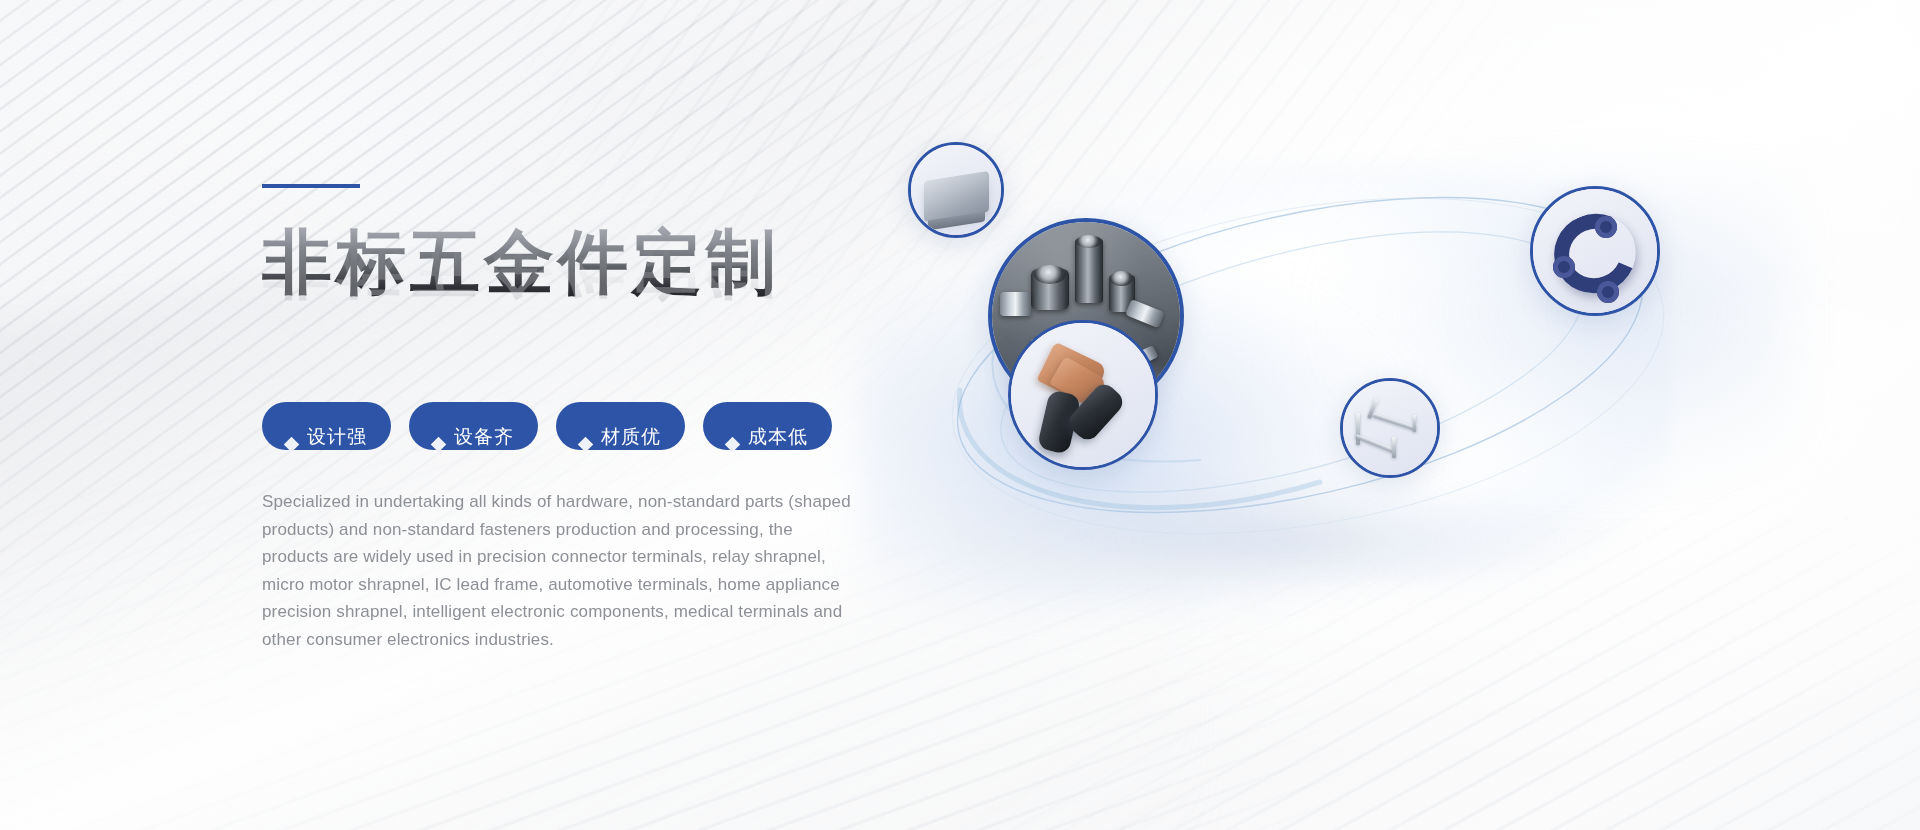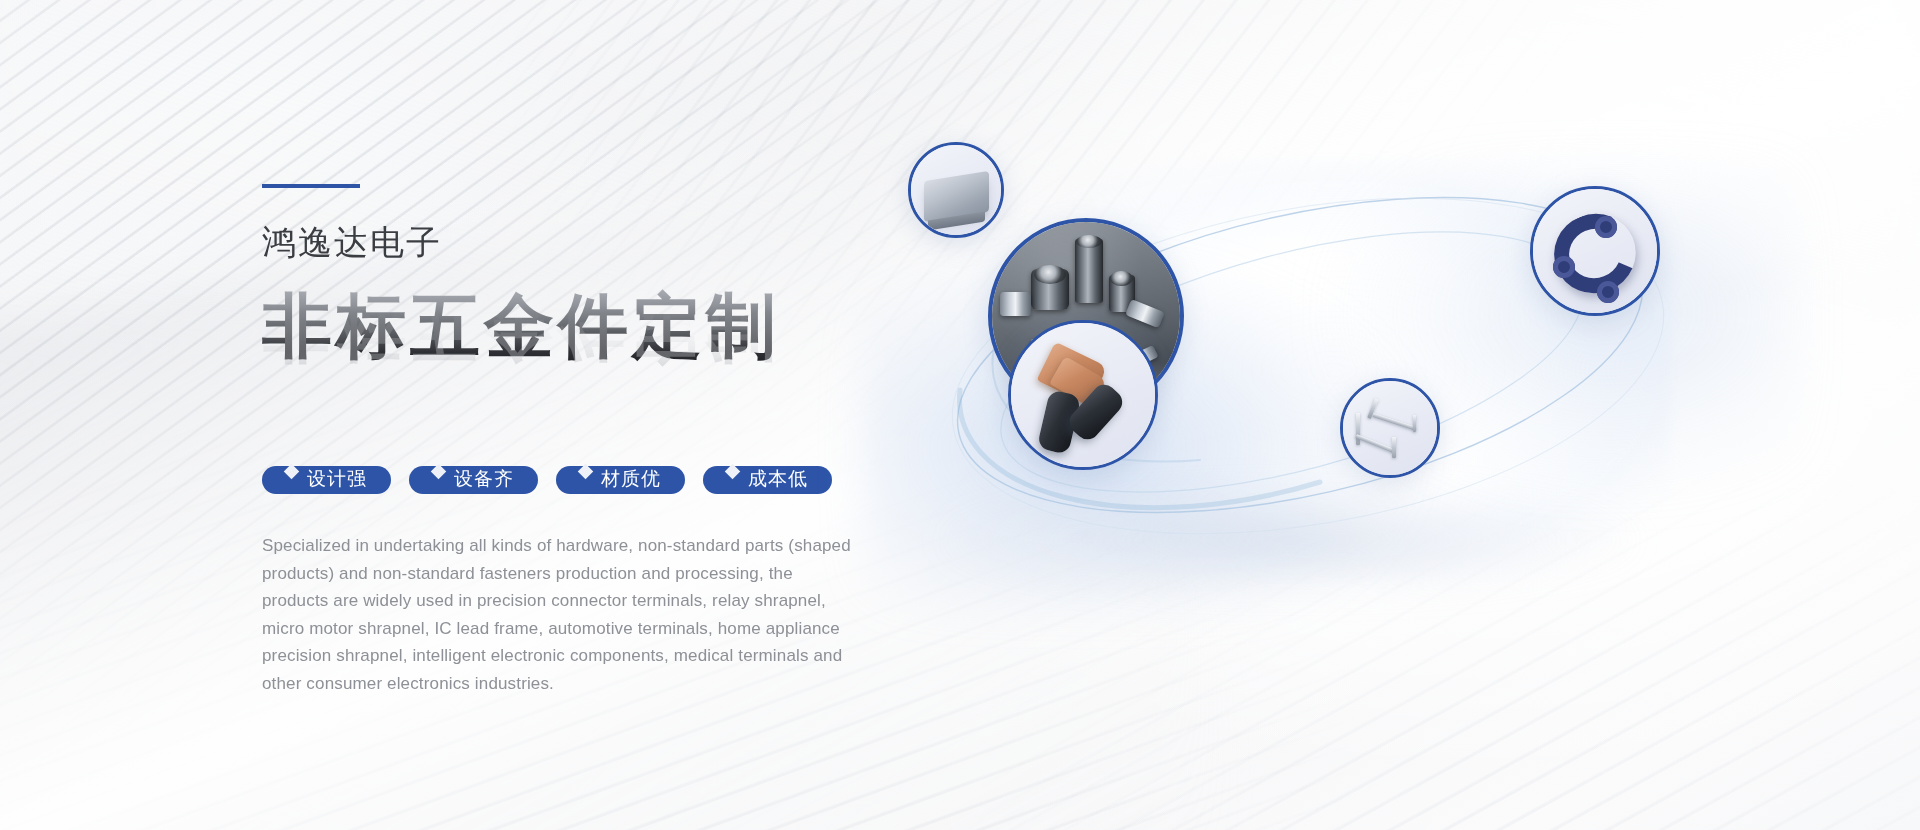--- a/index.html
+++ b/index.html
@@ -170,27 +170,27 @@
   }
 
   
   .tags {
     display: flex;
     gap: 18px;
     margin-top: 24px;
   }
   .tag {
     display: flex;
-    align-items: flex-start;
+    align-items: flex-end;
     gap: 10px;
     background: #2d54a7;
     color: #ffffff;
     border-radius: 999px;
     padding: 0 24px;
-    height: 28px;
+    height: 48px;
     font-size: 19px;
     letter-spacing: 1px;
     white-space: nowrap;
     cursor: pointer;
     user-select: none;
   }
   .tag .diamond {
     width: 11px; height: 11px;
     background: #eef1f7;
     transform: rotate(45deg);
@@ -350,21 +350,20 @@
   <div class="stripes stripes-tl"></div>
   <div class="stripes stripes-tl2"></div>
   <div class="stripes stripes-bl"></div>
   <div class="stripes stripes-br"></div>
   <div class="sheen"></div>
 
   <div class="left-col">
 
     <div class="accent-bar"></div>
 
-    <div class="sub-title">鸿逸达电子</div>
 
     <div class="headline-wrap">
       <div class="headline">非标五金件定制</div>
       <div class="headline-reflect">非标五金件定制</div>
     </div>
 
     <div class="tags">
       <div class="tag">
         <span class="diamond"></span>
         <span>设计强</span>

